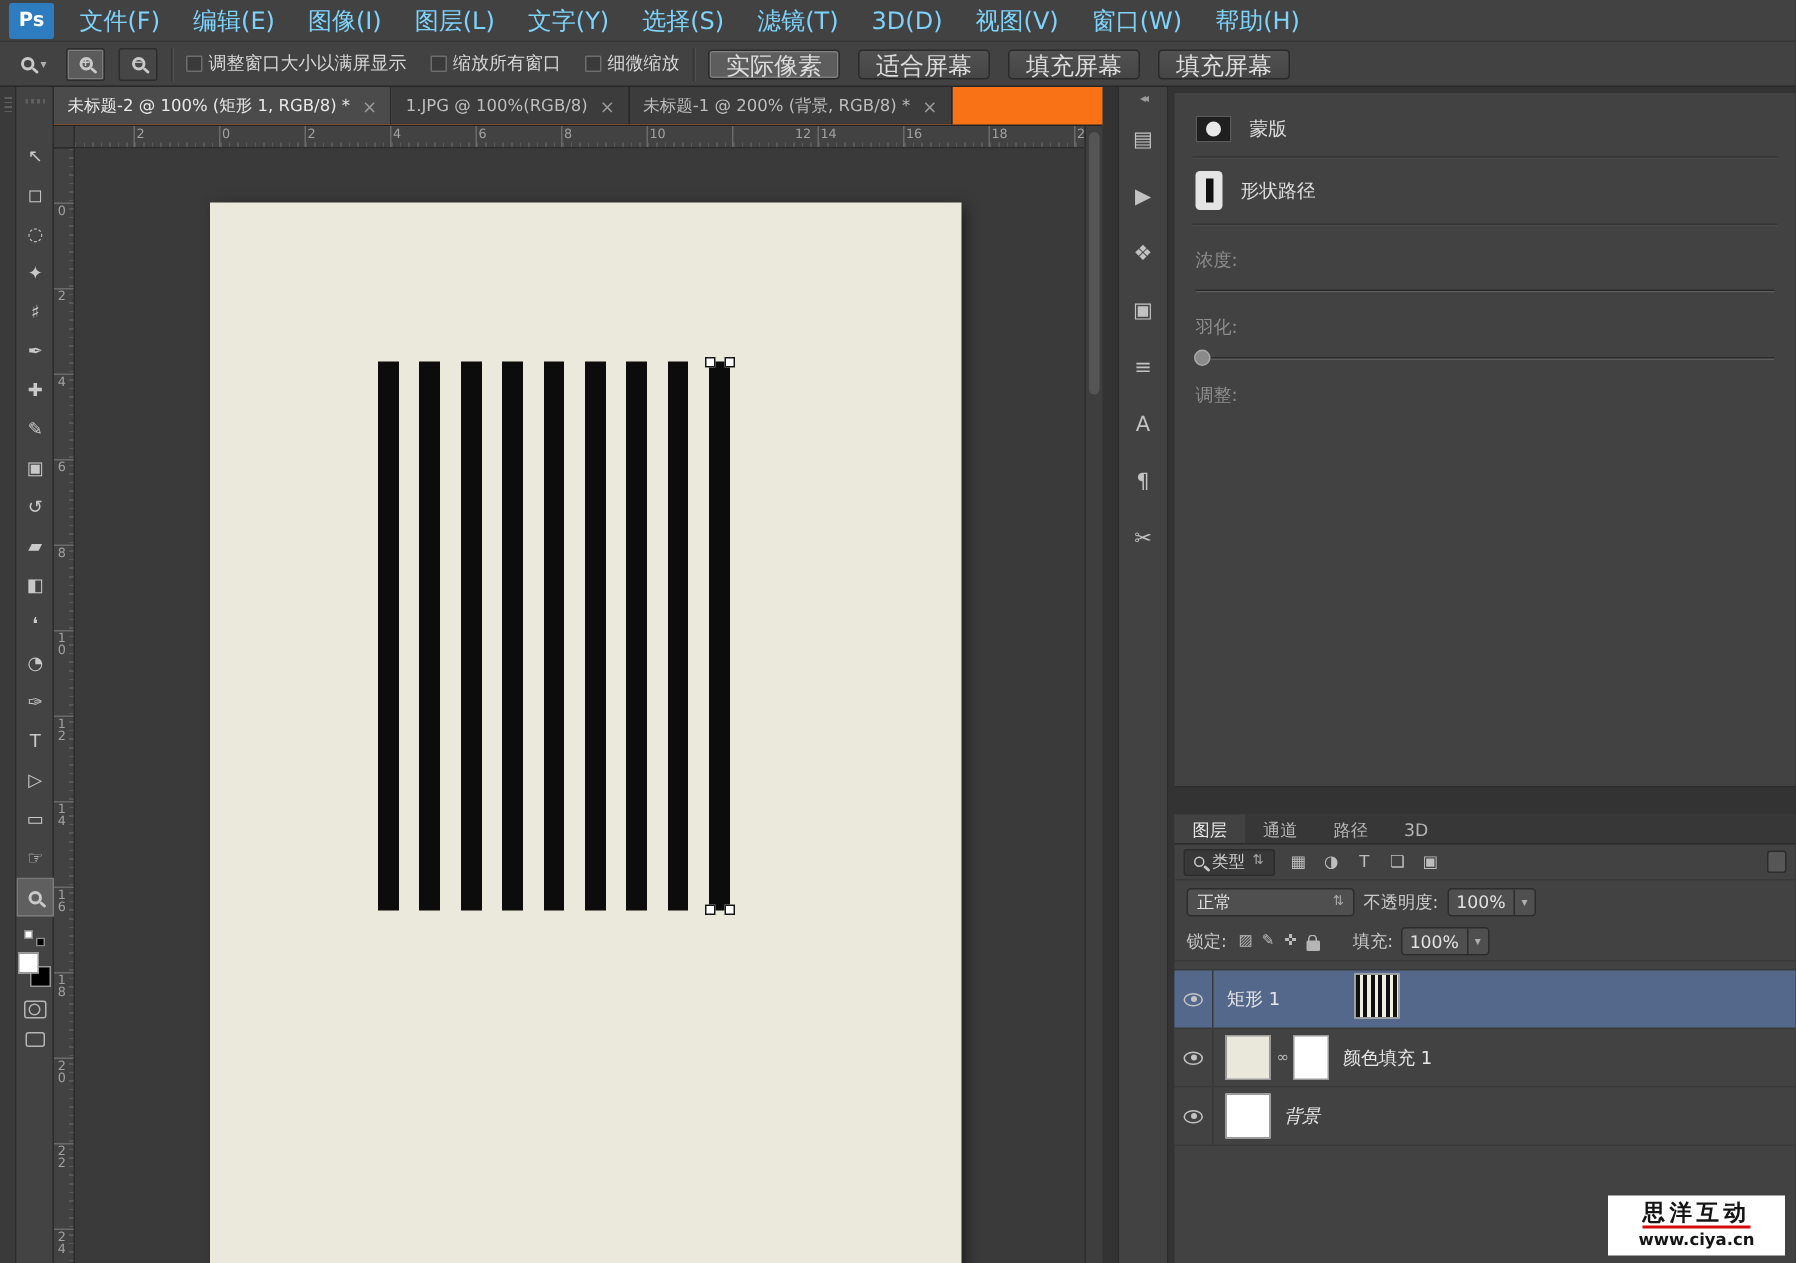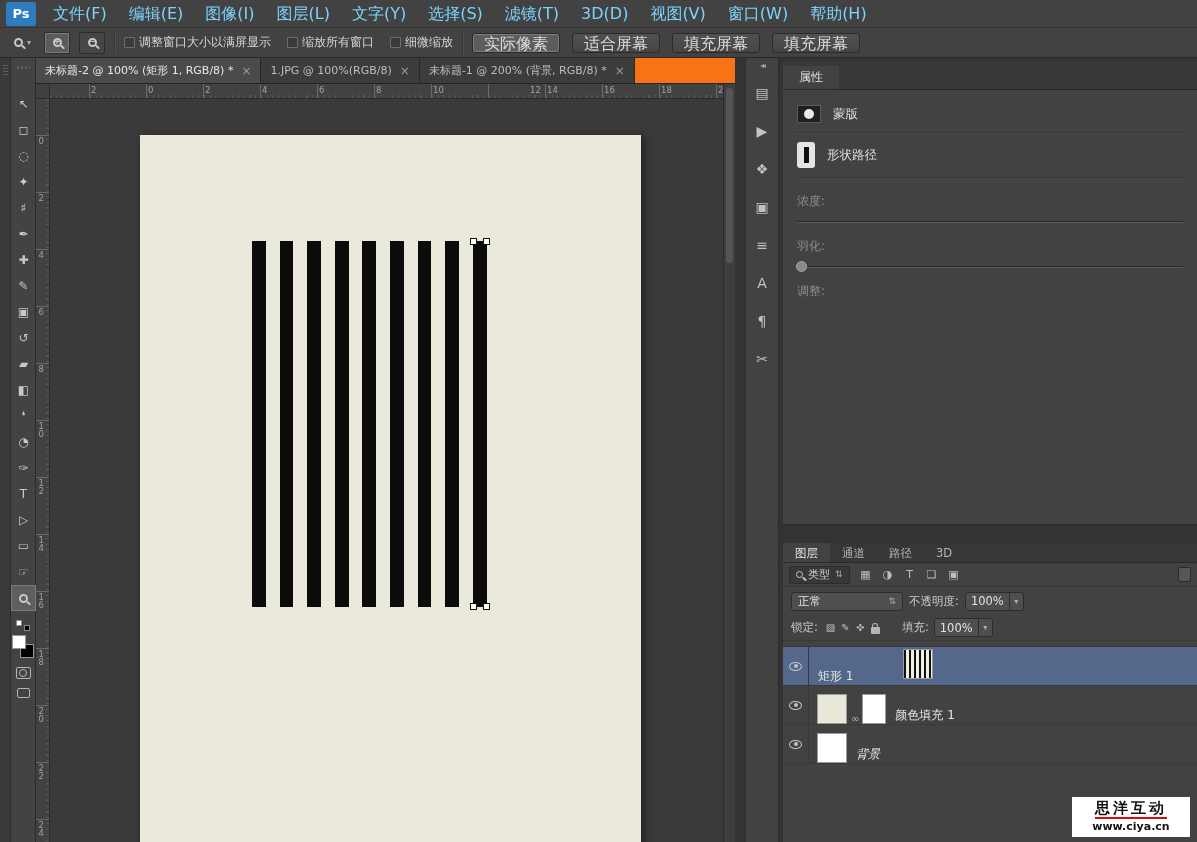--- a/index.html
+++ b/index.html
@@ -99,21 +99,21 @@
 .dropdown{width:112px;height:19px;background:#4f4f4f;border:1px solid #2c2c2c;border-radius:3px;display:flex;align-items:center;justify-content:space-between;padding:0 6px;color:#e2e2e2;font-size:11.5px}
 .flabel{font-size:11.5px;color:#c9c9c9;white-space:nowrap}
 .numfield{height:19px;background:#4f4f4f;border:1px solid #2c2c2c;border-radius:3px;display:flex;align-items:center;color:#e2e2e2;font-size:11.5px}
 .numval{padding:0 5px}
 .caretbox{width:14px;align-self:stretch;border-left:1px solid #2c2c2c;display:flex;align-items:center;justify-content:center;color:#b0b0b0;font-size:8px}
 .llock{height:26px;display:flex;align-items:center;gap:5px;padding:0 8px;border-bottom:1px solid #383838}
 .lkicon{width:15px;text-align:center;color:#bdbdbd;font-size:10px}
 .lock{display:inline-block;width:9px;height:7px;background:#b5b5b5;border-radius:1px;position:relative;margin:5px 3px 0}
 .lock::before{content:"";position:absolute;left:1px;top:-4px;width:4px;height:4px;border:1.5px solid #b5b5b5;border-bottom:none;border-radius:3px 3px 0 0}
 .lspacer{height:6px;border-bottom:1px solid #383838}
-.lrow{height:39px;display:flex;align-items:flex-end;border-bottom:1px solid #393939;background:#424242}
+.lrow{height:39px;display:flex;align-items:center;border-bottom:1px solid #393939;background:#424242}
 .lrow.selected{background:#53688b}
 .eyecell{width:26px;align-self:stretch;display:flex;align-items:center;justify-content:center;border-right:1px solid #393939;flex:none}
 .eye{width:13px;height:9px;border:1px solid #c3c3c3;border-radius:50%;position:relative;display:inline-block}
 .eye::after{content:"";position:absolute;left:50%;top:50%;width:4px;height:4px;margin:-2px 0 0 -2px;background:#c3c3c3;border-radius:50%}
 .th{height:30px;width:30px;border:1px solid #9a9a9a;flex:none;margin-left:8px;display:inline-block}
 .th.stripes{background:#f0efe4;background-image:repeating-linear-gradient(90deg,#101010 0 2.5px,transparent 2.5px 5px)}
 .th.fill{background:#e9e8da}
 .th.white{background:#fff}
 .th.mask{width:24px;background:#fff;margin-left:3px}
 .linkg{color:#b8b8b8;font-size:10px;margin-left:4px}
@@ -364,23 +364,20 @@
       <div class="dock-icon">❖</div>
       <div class="dock-icon">▣</div>
       <div class="dock-icon">≡</div>
       <div class="dock-icon">A</div>
       <div class="dock-icon">¶</div>
       <div class="dock-icon">✂</div>
     </div>
 </div>
 
 <div class="props">
-  <div class="phead">
-    <span class="ptab">属性</span>
-  </div>
   <div class="pbody">
     <div class="prow">
       <span class="p-mask"></span>
       <span class="plabel">蒙版</span>
     </div>
     <div class="pdiv"></div>
     <div class="prow">
       <span class="p-shape"></span>
       <span class="plabel">形状路径</span>
     </div>

